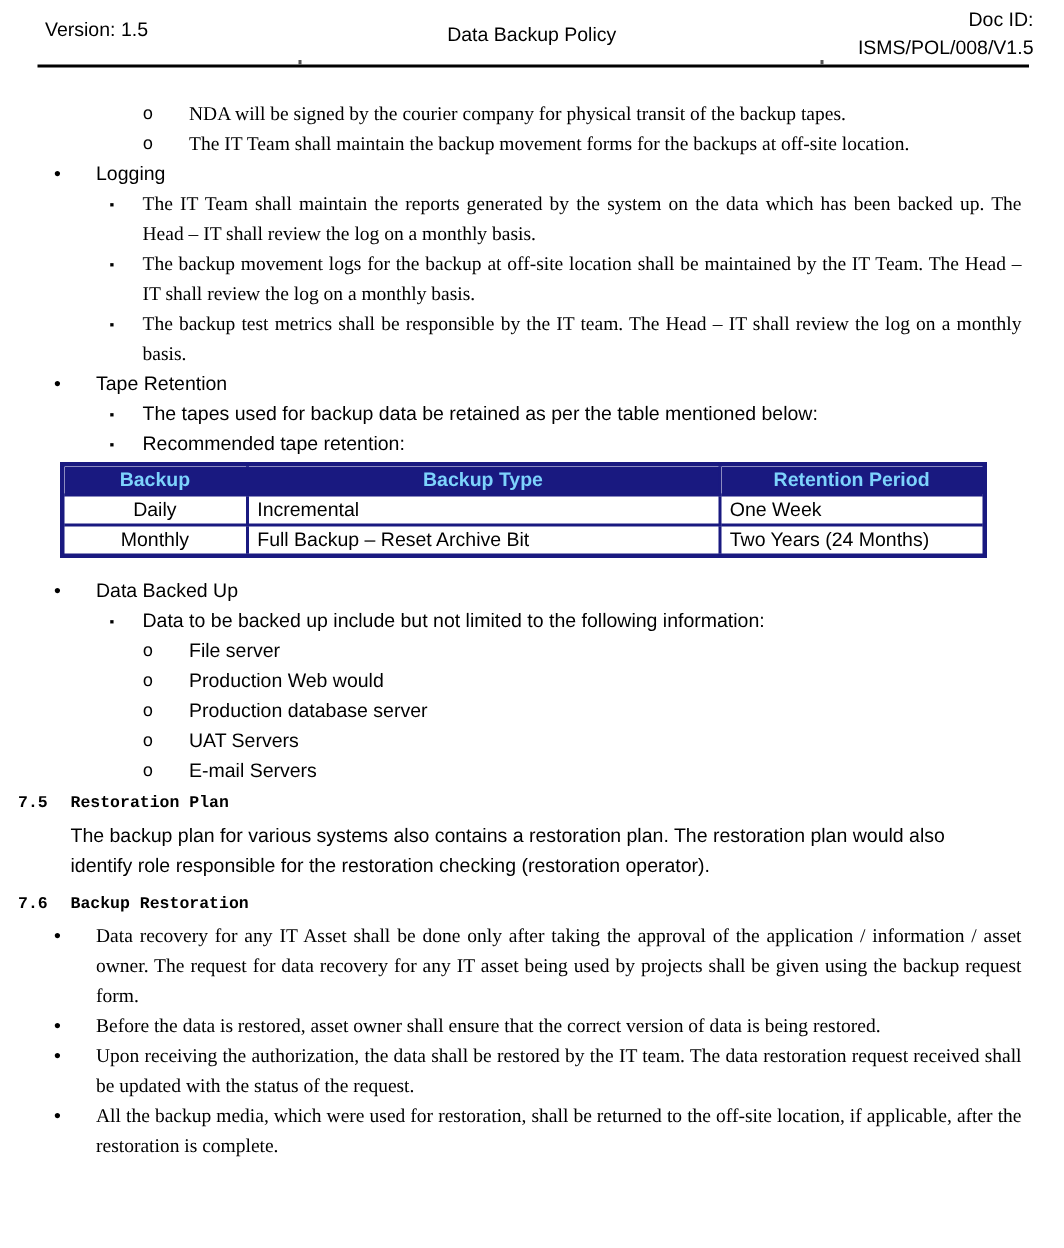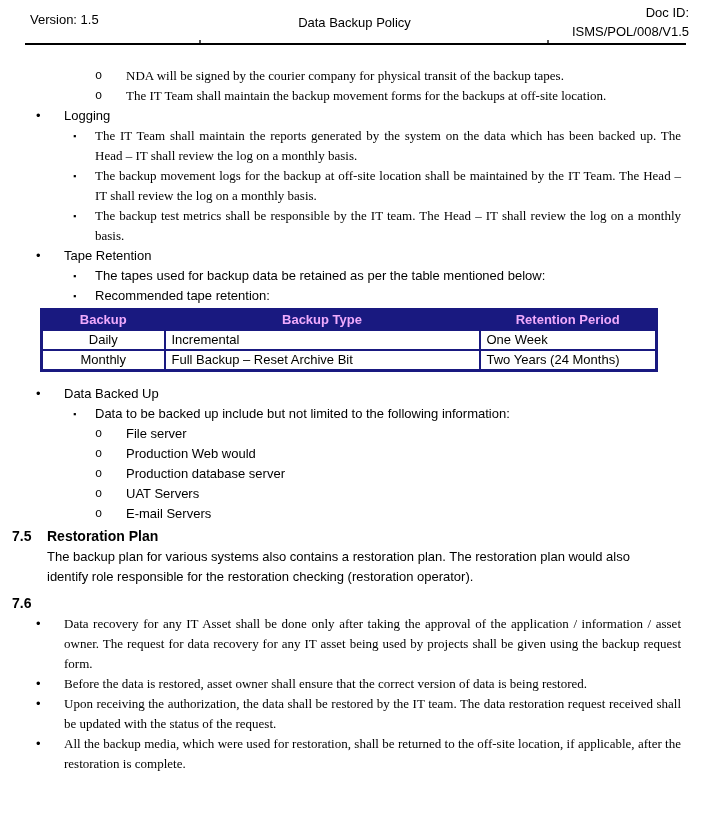--- a/index.html
+++ b/index.html
@@ -39,27 +39,27 @@
     border-collapse:collapse; table-layout:fixed;
     margin:2px 0 12px 40px;
     border:3px solid var(--navy);
   }
   table.retention th, table.retention td {
     border:2px solid var(--navy);
     height:20px; line-height:16px; padding:1px 6px;
     white-space:nowrap; overflow:hidden; font-size:13px;
   }
   table.retention th {
-    background:var(--navy); color:#f0abfc; font-weight:700; text-align:center;
+    background:var(--navy); color:#7dd3fc; font-weight:700; text-align:center;
   }
   table.retention td.c1 { text-align:center; }
   
   .sec-head {
-    display:flex; font-family:Liberation Sans, sans-serif;
-    font-weight:700; font-size:14px; line-height:21px;
+    display:flex; font-family:Liberation Mono, monospace;
+    font-weight:700; font-size:11px; line-height:21px;
   }
   .sec-head .num { flex:none; margin-left:12px; width:35px; }
   .sec-body { margin-left:47px; width:605px; line-height:20px; }
   .s75 { margin-top:2px; }
   .s76 { margin-top:6px; }
 </style>
 </head>
 <body>
 
 <header>
@@ -199,20 +199,21 @@
     <div class="sec-head">
       <span class="num">7.5</span>
       <span>Restoration Plan</span>
     </div>
     <div class="sec-body">The backup plan for various systems also contains a restoration plan. The restoration plan would also identify role responsible for the restoration checking (restoration operator).</div>
   </section>
 
   <section class="s76">
     <div class="sec-head">
       <span class="num">7.6</span>
+      <span>Backup Restoration</span>
     </div>
     <div>
 
         <div class="row l1">
           <span class="blt">•</span>
           <div class="txt just">Data recovery for any IT Asset shall be done only after taking the approval of the application / information / asset owner. The request for data recovery for any IT asset being used by projects shall be given using the backup request form.</div>
         </div>
 
         <div class="row l1">
           <span class="blt">•</span>

